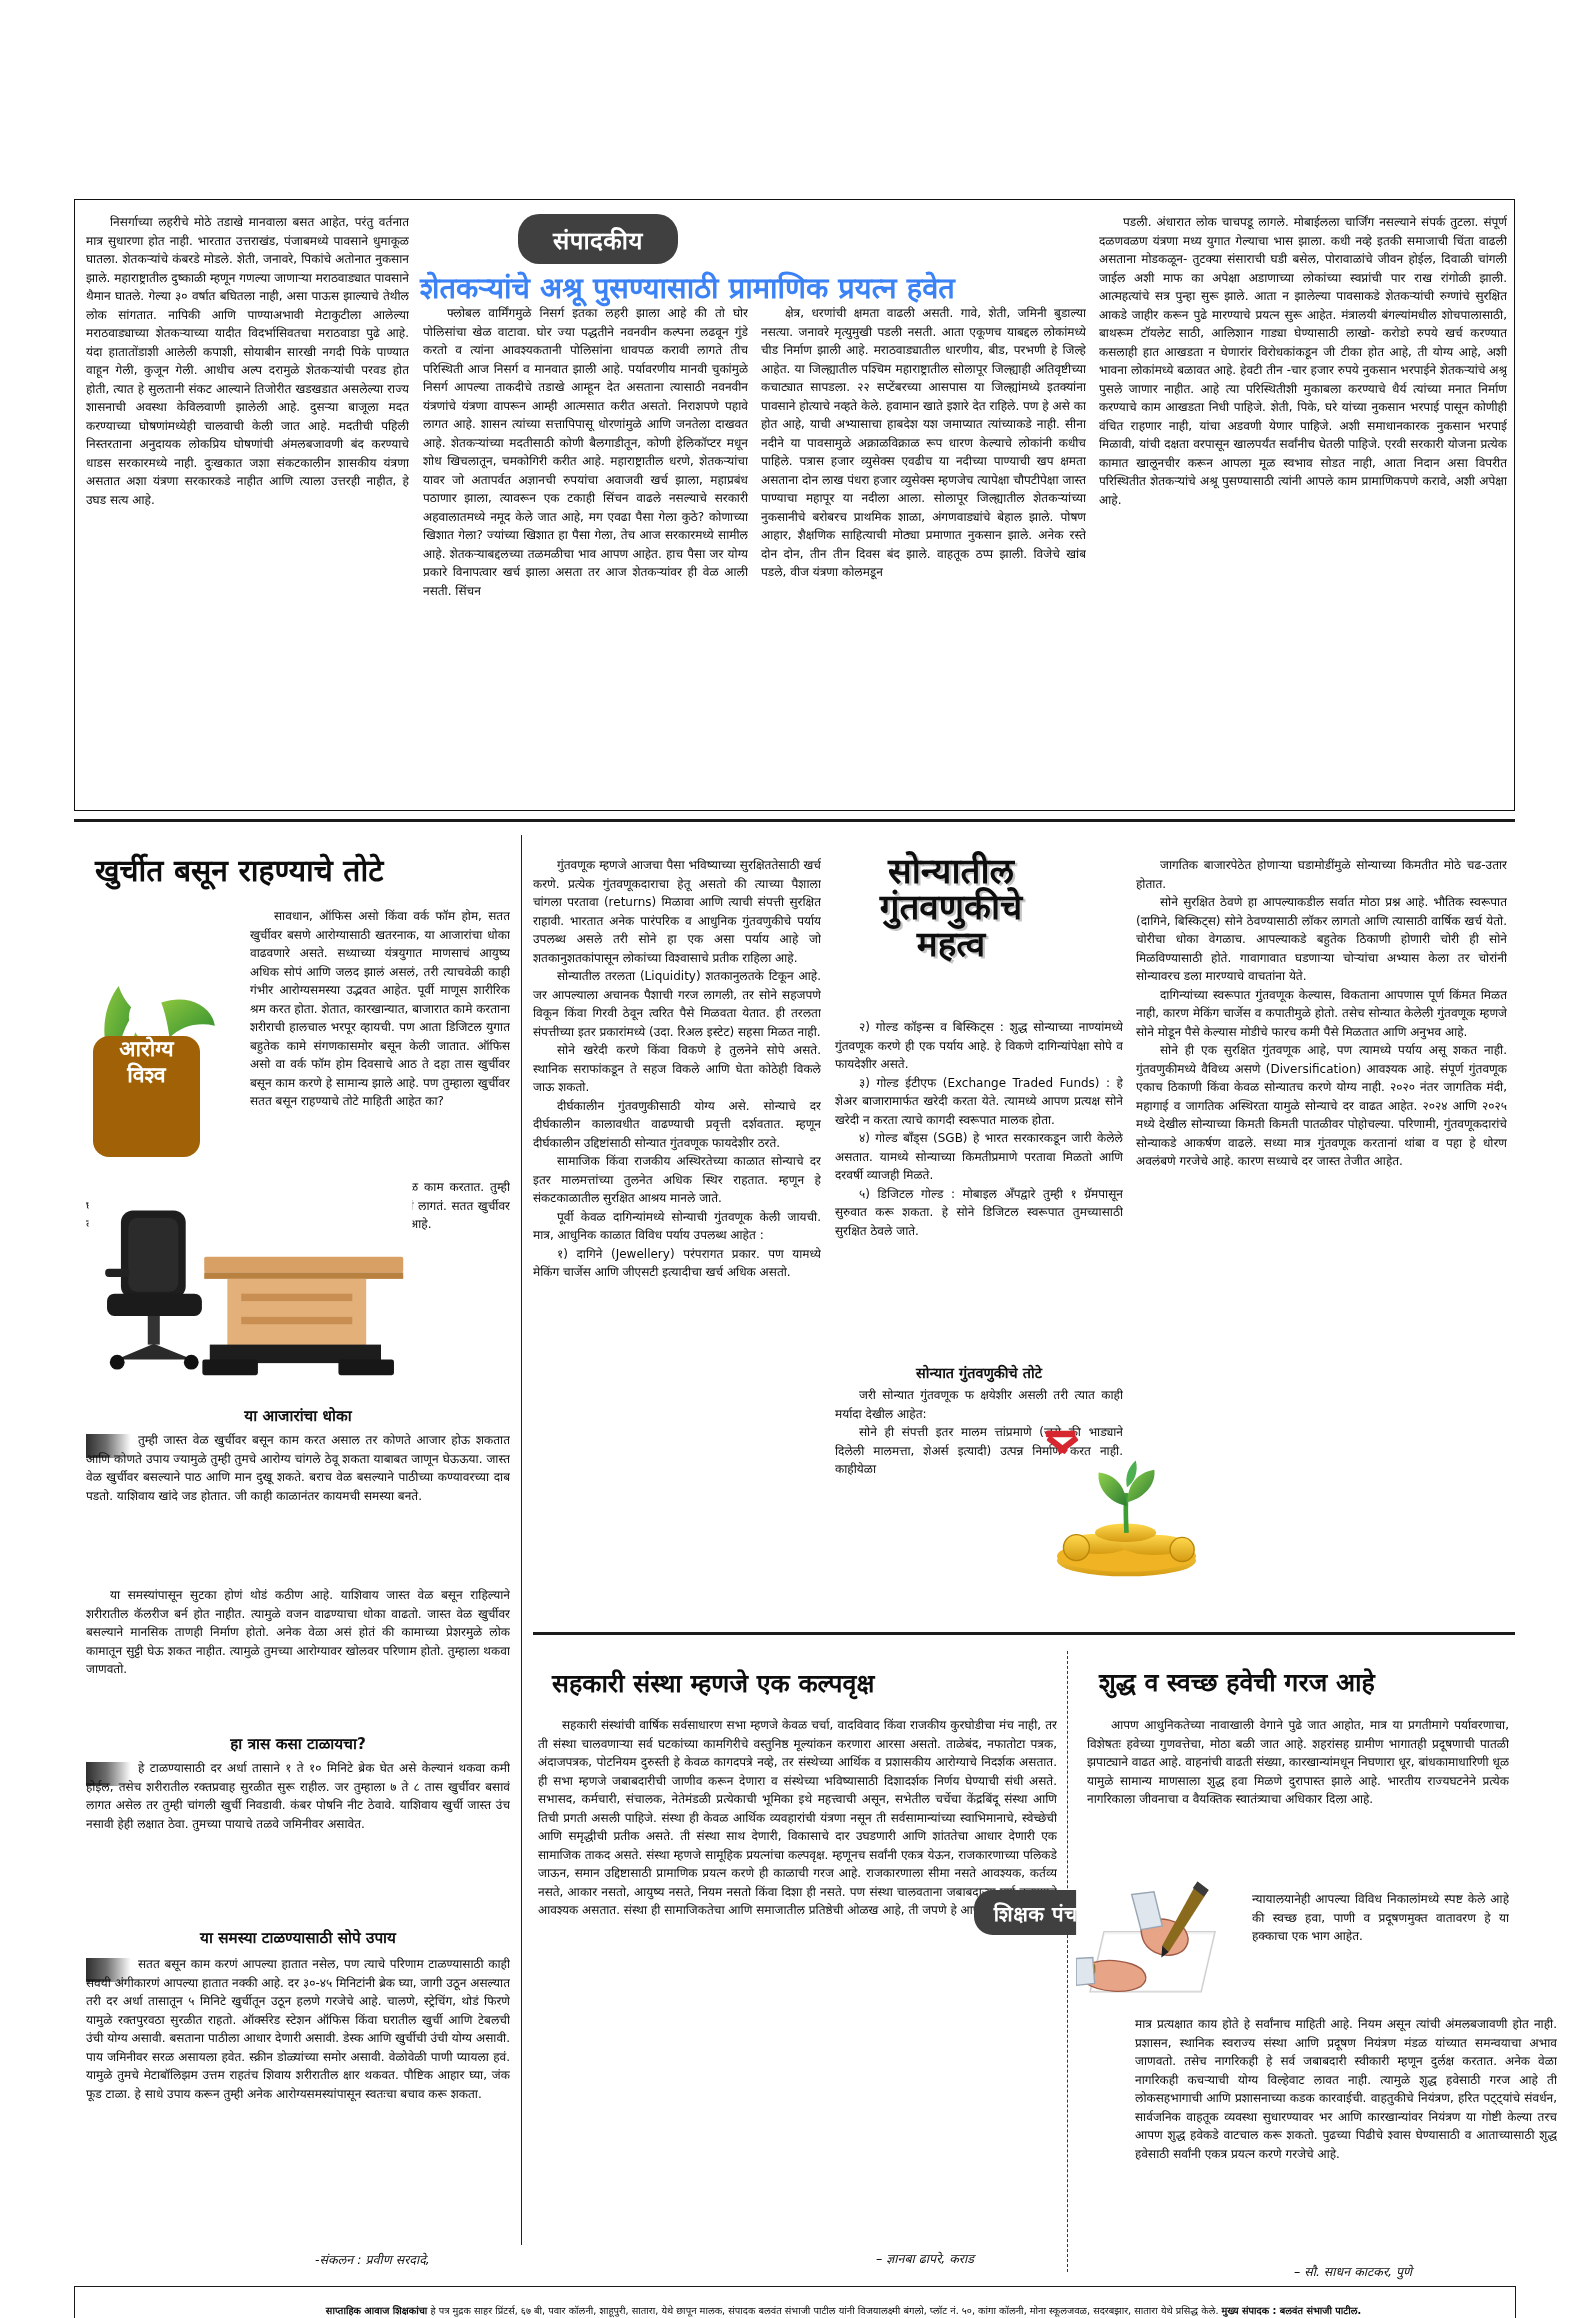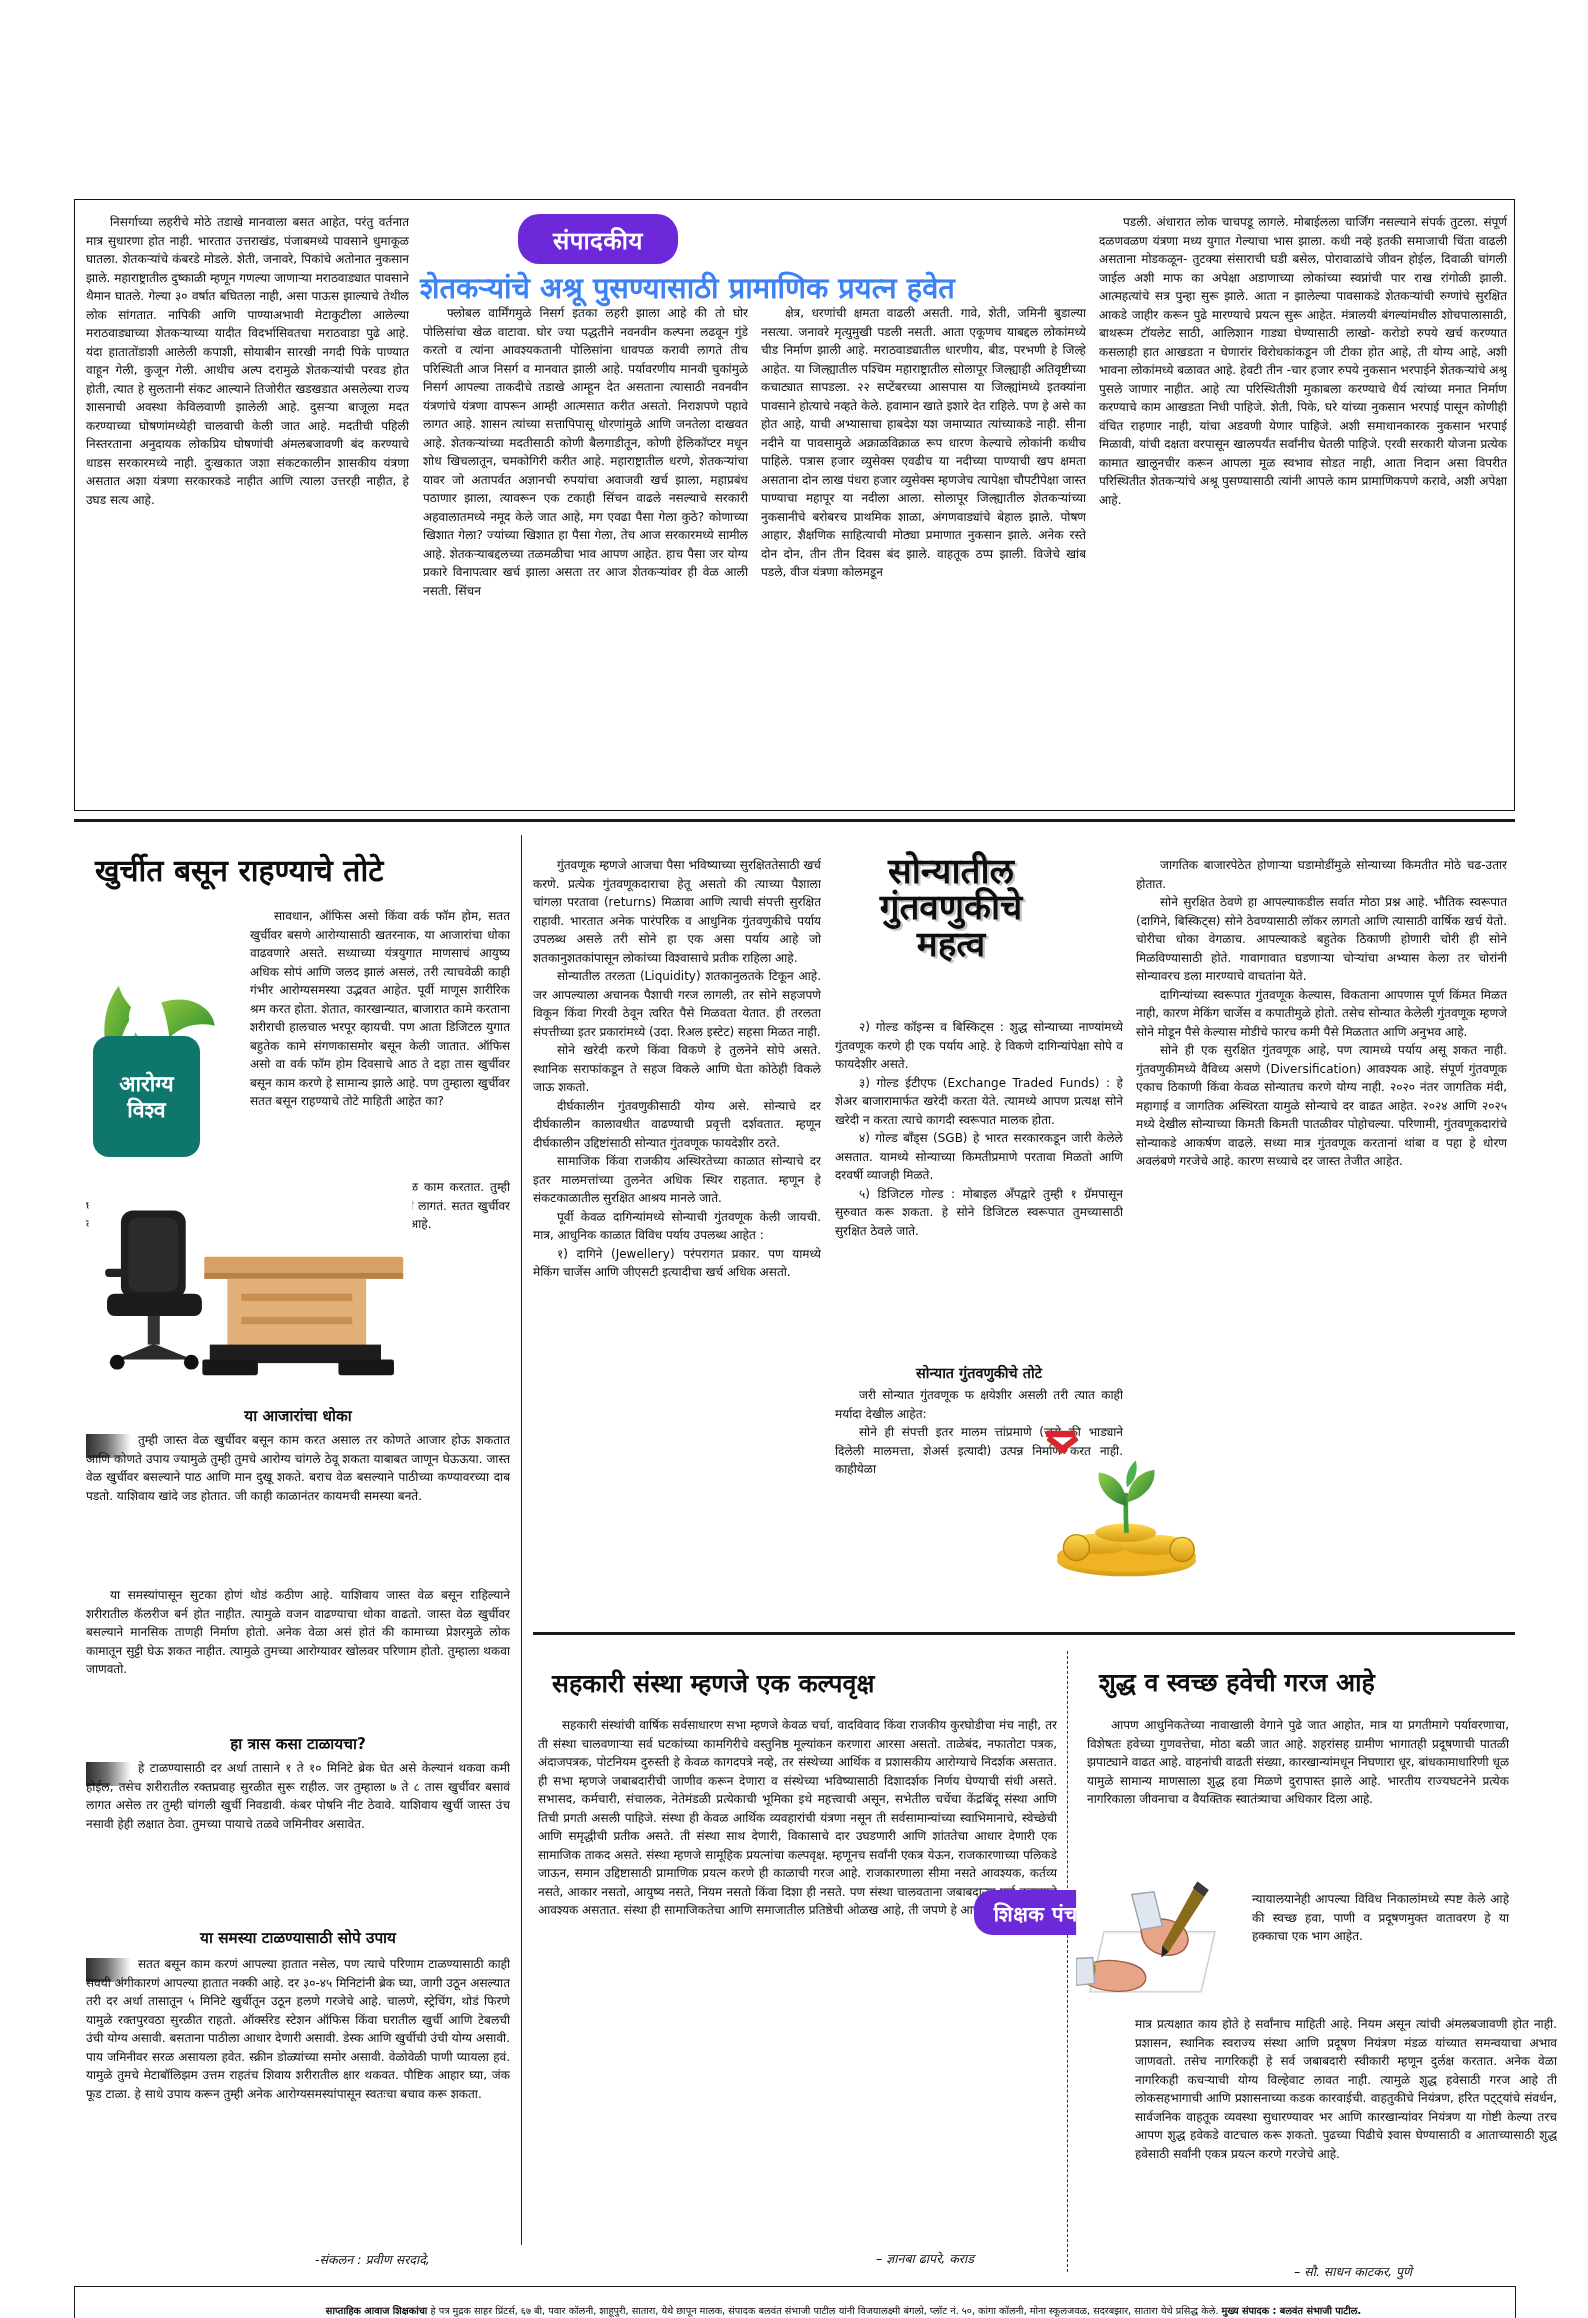--- a/index.html
+++ b/index.html
@@ -51,21 +51,21 @@
     position:absolute;box-sizing:border-box;
     font-family:"DejaVu Sans",sans-serif;
     font-size:12px;line-height:18.5px;color:#0d0d0d;
     text-align:justify;text-justify:inter-word;
     hyphens:none;overflow:hidden;
   }
   .col p{margin:0 0 0 0;text-indent:24px;}
   .col p.noind{text-indent:0;}
 
   .badge{
-    position:absolute;background:#6d28d9;color:#fff;border-radius:21.3px;
+    position:absolute;background:#404040;color:#fff;border-radius:21.3px;
     display:flex;align-items:center;justify-content:center;
     font-family:"DejaVu Sans",sans-serif;font-weight:700;letter-spacing:0.5px;
   }
 
   .edit-head{
     position:absolute;color:#3b82f6;font-family:"DejaVu Sans",sans-serif;
     font-weight:700;white-space:nowrap;
   }
 
   .sec-title{
@@ -88,22 +88,22 @@
   
   .greycap{
     position:absolute;width:45px;height:24px;
     background:linear-gradient(90deg,#2e2e2e 0%,#6e6e6e 45%,#ffffff 100%);
   }
 
   
   .health-logo{position:absolute;left:91px;top:916px;width:134px;height:260px;}
   .health-badge{
     position:absolute;left:93px;top:1036px;width:107px;height:121px;
-    background:#0f766e;border-radius:16px;
-    display:flex;flex-direction:column;align-items:center;justify-content:center;
+    background:#a16207;border-radius:16px;
+    display:flex;flex-direction:column;align-items:center;
     color:#fff;font-family:"DejaVu Sans",sans-serif;font-weight:700;font-size:21.3px;
     line-height:1.22;
   }
 
   
   .chair-photo{
     position:absolute;left:88px;top:1178px;width:325px;height:199px;overflow:hidden;
   }
 
   

